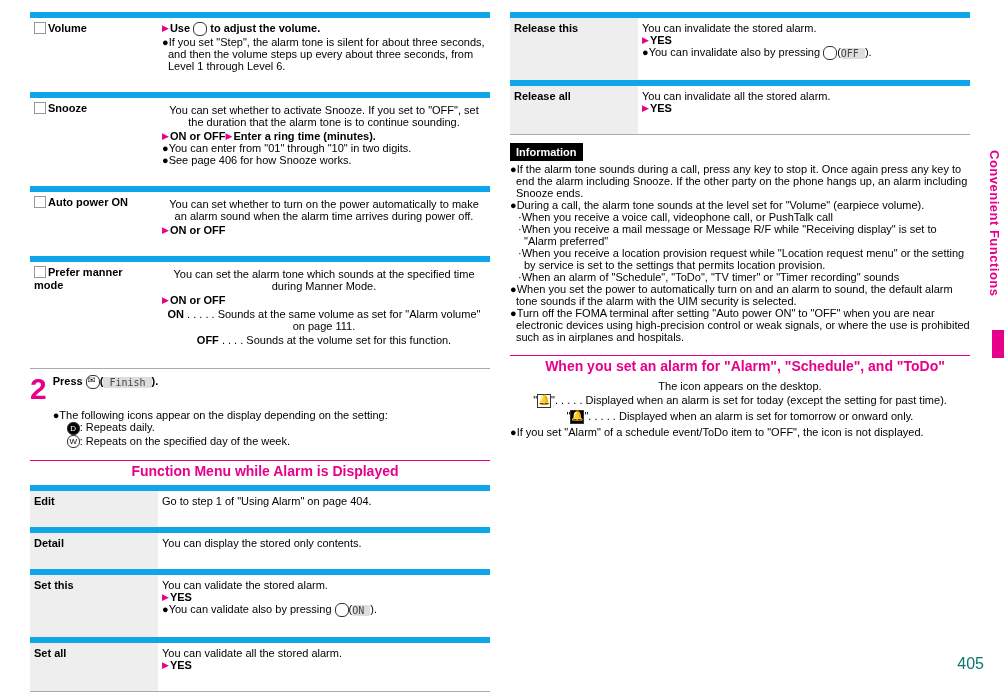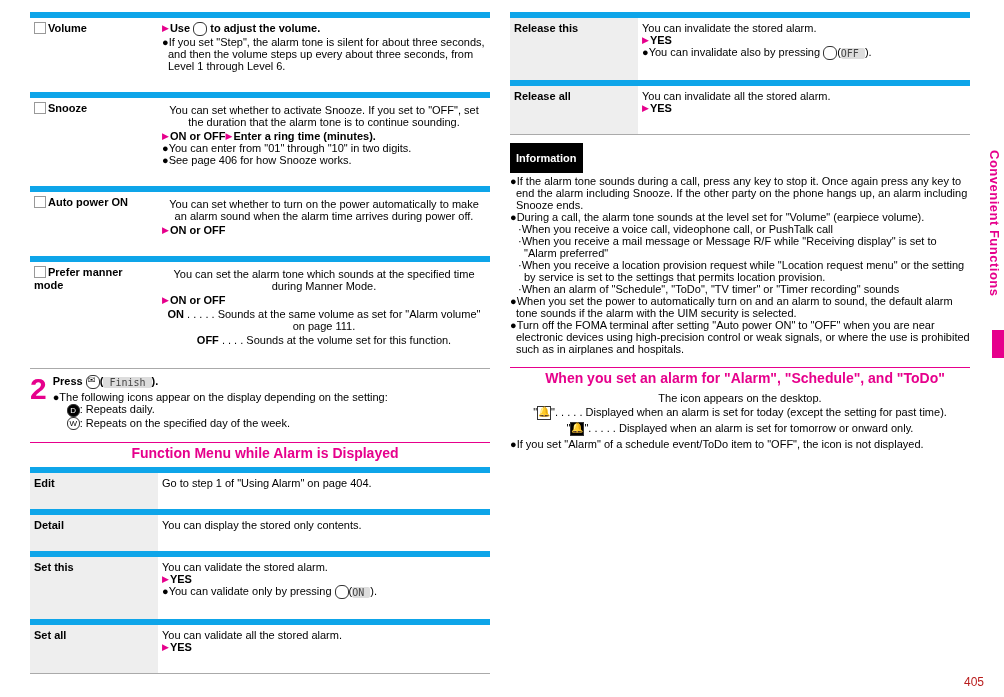--- a/index.html
+++ b/index.html
@@ -153,31 +153,31 @@
     font-weight: bold;
     font-size: 14px;
     padding-left: 10px;
     text-align: center;
   }
   .info-label {
     display: inline-block;
     background: #000;
     color: #fff;
     font-weight: bold;
-    padding: 9px 6px;
+    padding: 3px 6px;
     font-size: 11px;
     margin-top:8px;
     margin-bottom:2px;
   }
   .page-num {
     position: absolute;
-    bottom: 8px;
+    bottom: 24px;
     right: 20px;
-    font-size: 12px;
-    color: #b91c1c;
+    font-size: 16px;
+    color: #0f766e;
   }
   .alarm-icon {
     display: inline-block;
     width: 12px;
     height: 12px;
     border: 1px solid #333;
     background: #fff;
     vertical-align: middle;
   }
   .alarm-icon.bell::before {
@@ -244,21 +244,21 @@
           <div class="cont-para"><b>OFF</b><span> . . . . Sounds at the volume set for this function.</span></div>
         </td>
       </tr>
     </tbody>
       </table>
 
     <div class="step-block">
       <span class="step-num">2</span>
       <div style="overflow:hidden">
         <b><span>Press </span></b><span class="circle-btn hollow"></span><b>(</b><span class="soft-btn">Finish</span><b><span>).</span></b>
-        <div class="bullet" style="margin-top:2px">●<span>The following icons appear on the display depending on the setting:</span></div>
+        <div class="bullet" style="margin-top:20px">●<span>The following icons appear on the display depending on the setting:</span></div>
         <div style="padding-left:14px"><span class="icon-day">D</span><span>: Repeats daily.</span></div>
         <div style="padding-left:14px"><span class="icon-week">W</span><span>: Repeats on the specified day of the week.</span></div>
       </div>
     </div>
 
     <div class="section-bar">
       <div class="title">Function Menu while Alarm is Displayed</div>
     </div>
 
     <table class="spec">
@@ -269,21 +269,21 @@
       </tr>
       <tr>
         <td class="label-col gray"><span>Detail</span></td>
         <td><span>You can display the stored only contents.</span></td>
       </tr>
       <tr>
         <td class="label-col gray"><span>Set this</span></td>
         <td>
           <div><span>You can validate the stored alarm.</span></div>
           <div class="bullet"><span class="tri">▶</span><b>YES</b></div>
-          <div class="bullet">●<span>You can validate only by pressing </span><span class="circle-plain"></span><span>(</span><span class="soft-btn">ON</span><span>).</span></div>
+          <div class="bullet">●<span>You can validate also by pressing </span><span class="circle-plain"></span><span>(</span><span class="soft-btn">ON</span><span>).</span></div>
         </td>
       </tr>
       <tr>
         <td class="label-col gray"><span>Set all</span></td>
         <td>
           <div><span>You can validate all the stored alarm.</span></div>
           <div class="bullet"><span class="tri">▶</span><b>YES</b></div>
         </td>
       </tr>
     </tbody>

